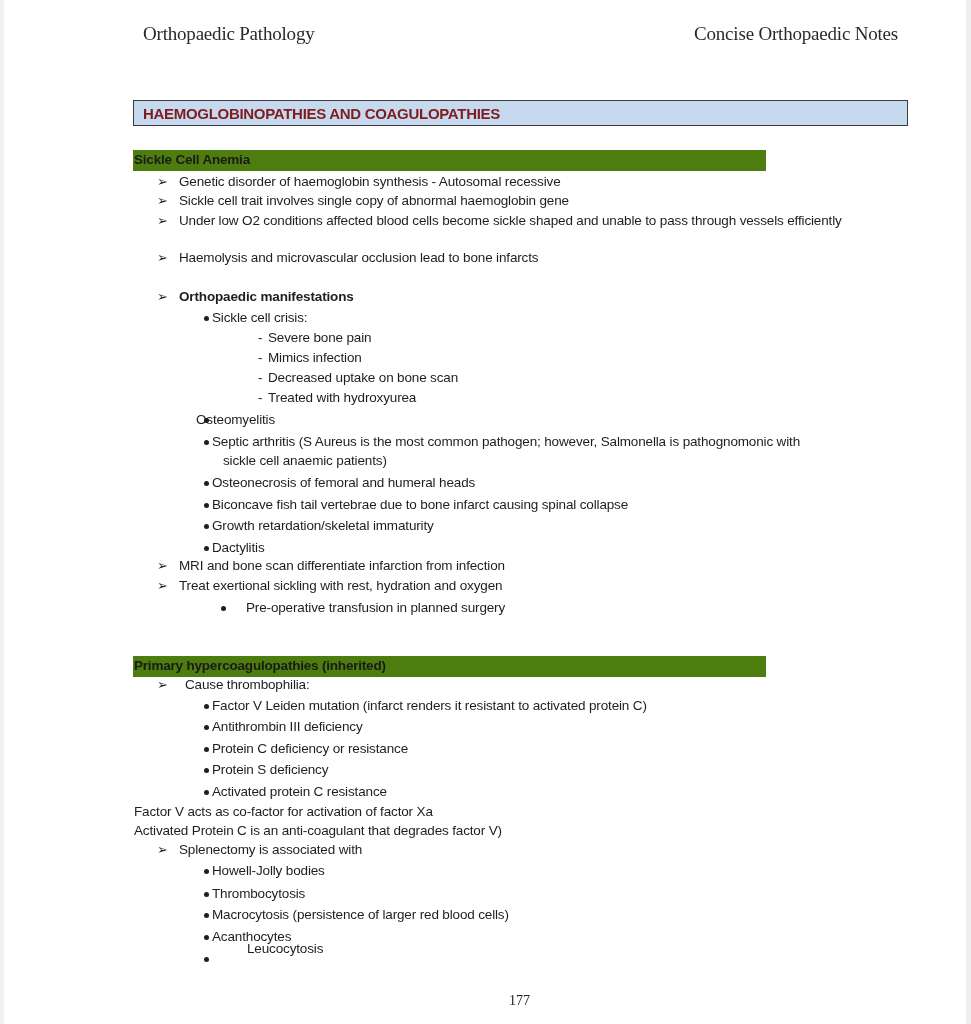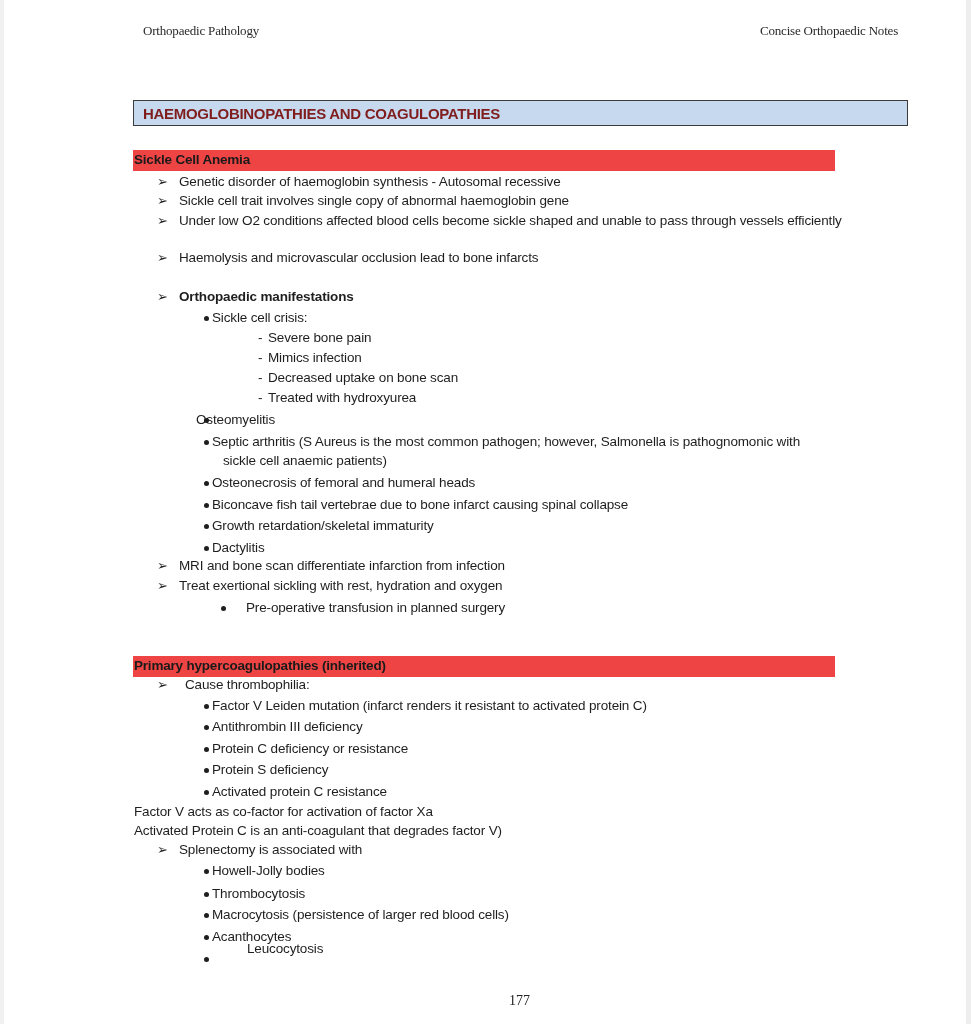--- a/index.html
+++ b/index.html
@@ -4,34 +4,34 @@
 <style>
   html, body { margin: 0; padding: 0; }
   body {
     width: 971px; height: 1024px; overflow: hidden;
     background: #ffffff; position: relative;
     font-family: "Liberation Sans", sans-serif; color: #1e1e1e;
   }
   .edge-left { position: absolute; left: 0; top: 0; width: 4px; height: 1024px; background: #f1f1f1; }
   .edge-right { position: absolute; left: 966px; top: 0; width: 5px; height: 1024px; background: #eeeeee; }
 
-  .hdr { position: absolute; top: 23px; font-family: "Liberation Serif", serif; font-size: 13px; color: #2a2a2a; letter-spacing: -0.2px; }
+  .hdr { position: absolute; top: 23px; font-family: "Liberation Serif", serif; font-size: 19px; color: #2a2a2a; letter-spacing: -0.2px; }
   .hdr-left { left: 143px; }
   .hdr-right { right: 73px; }
 
   .title-box {
     position: absolute; left: 133px; top: 100px; width: 775px; height: 26px;
     background: #c6d9ef; border: 1px solid #3c3c3c; box-sizing: border-box;
   }
   .title-box span {
     position: absolute; left: 9px; top: 4px; font-weight: bold; font-size: 15px; color: #7f1d1d; letter-spacing: -0.3px;
   }
 
   .band {
-    position: absolute; left: 133px; width: 702px; height: 21px; background: #ef4444;
+    position: absolute; left: 133px; width: 633px; height: 21px; background: #4d7c0f;
   }
   .band span { position: absolute; left: 1px; top: 2px; font-weight: bold; font-size: 13.5px; color: #1a1a1a; letter-spacing: -0.2px; }
 
   .line { position: absolute; font-size: 13.5px; color: #1e1e1e; white-space: nowrap; letter-spacing: -0.15px; }
   .arrow { position: absolute; font-size: 13px; color: #222; }
   .dot { position: absolute; width: 5px; height: 5px; border-radius: 50%; background: #1e1e1e; }
   .dash { position: absolute; font-size: 13.5px; color: #1e1e1e; }
   .bold { font-weight: bold; }
 
   .pagenum { position: absolute; left: 509px; top: 993px; font-family: "Liberation Serif", serif; font-size: 14px; color: #222; }

